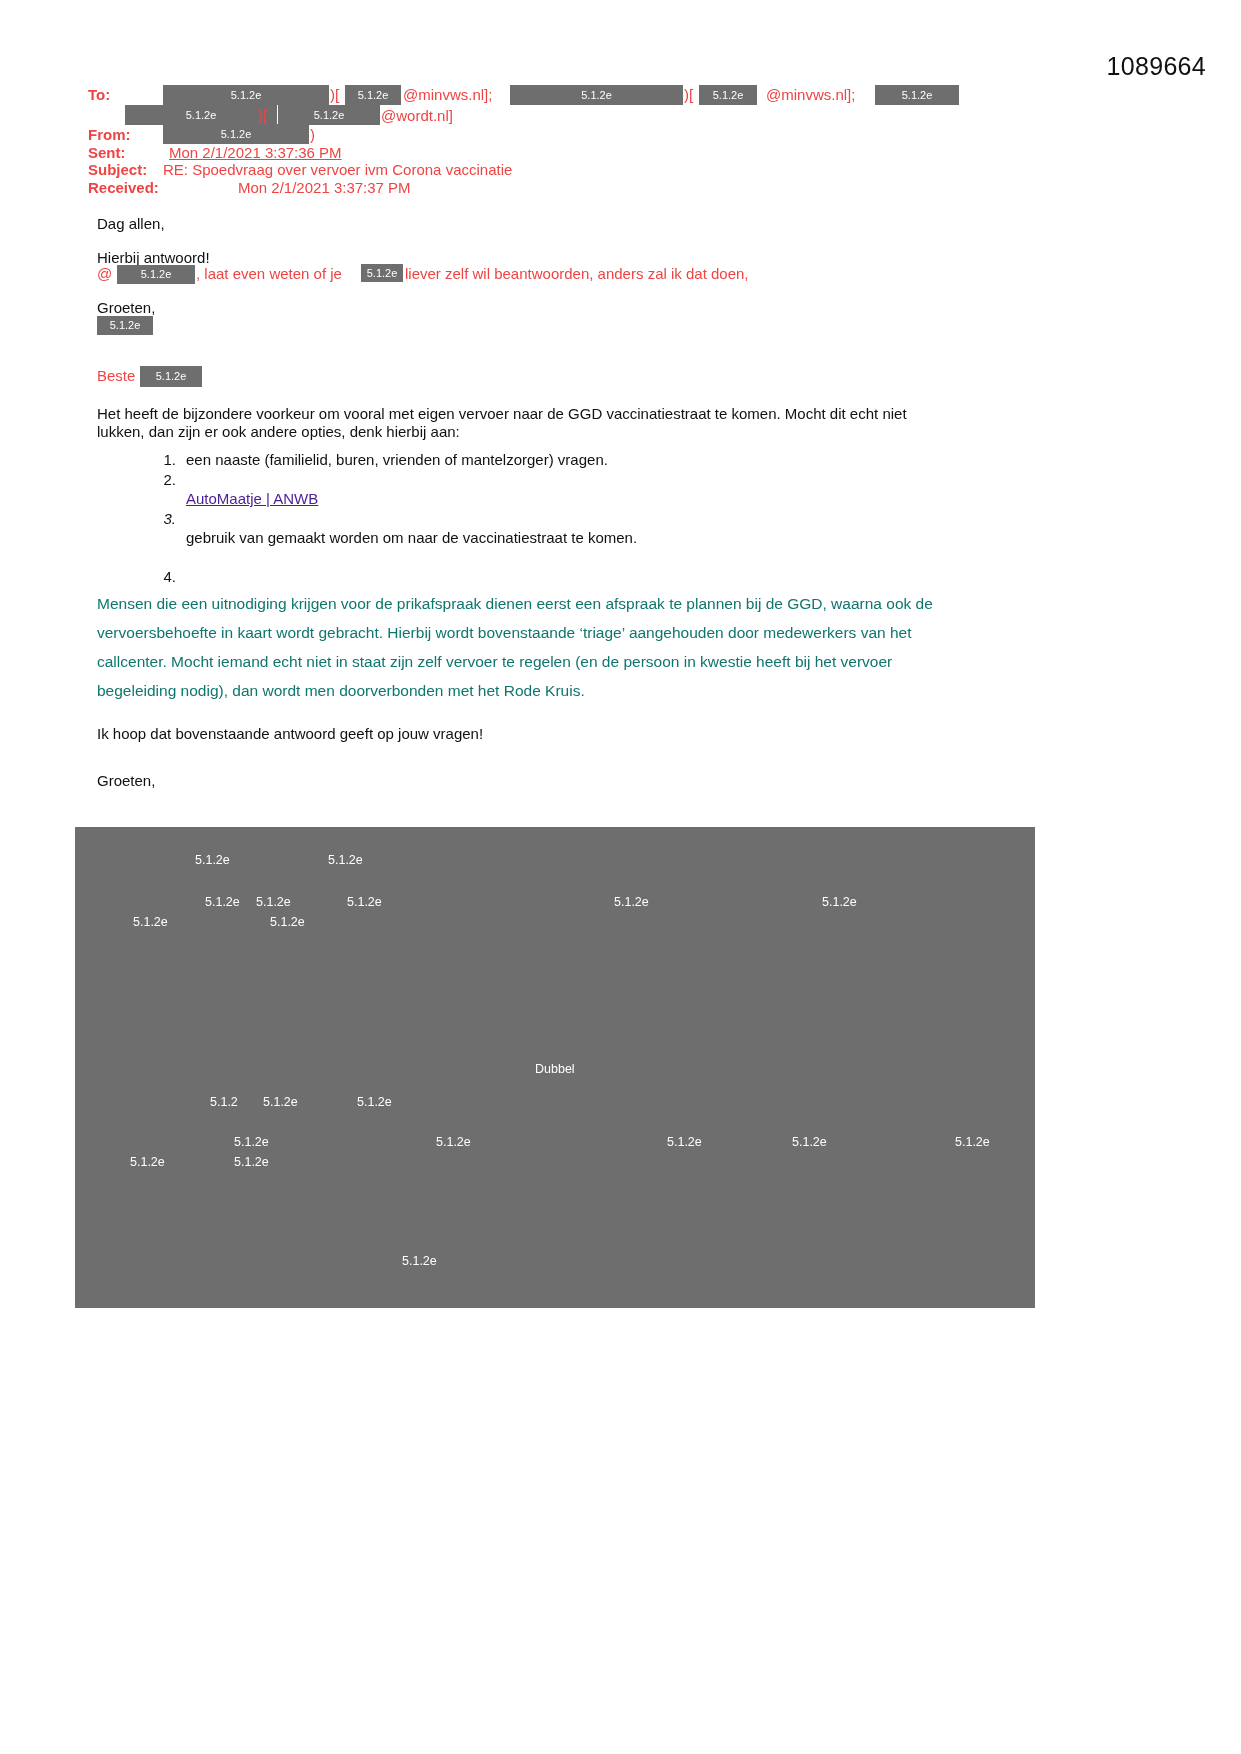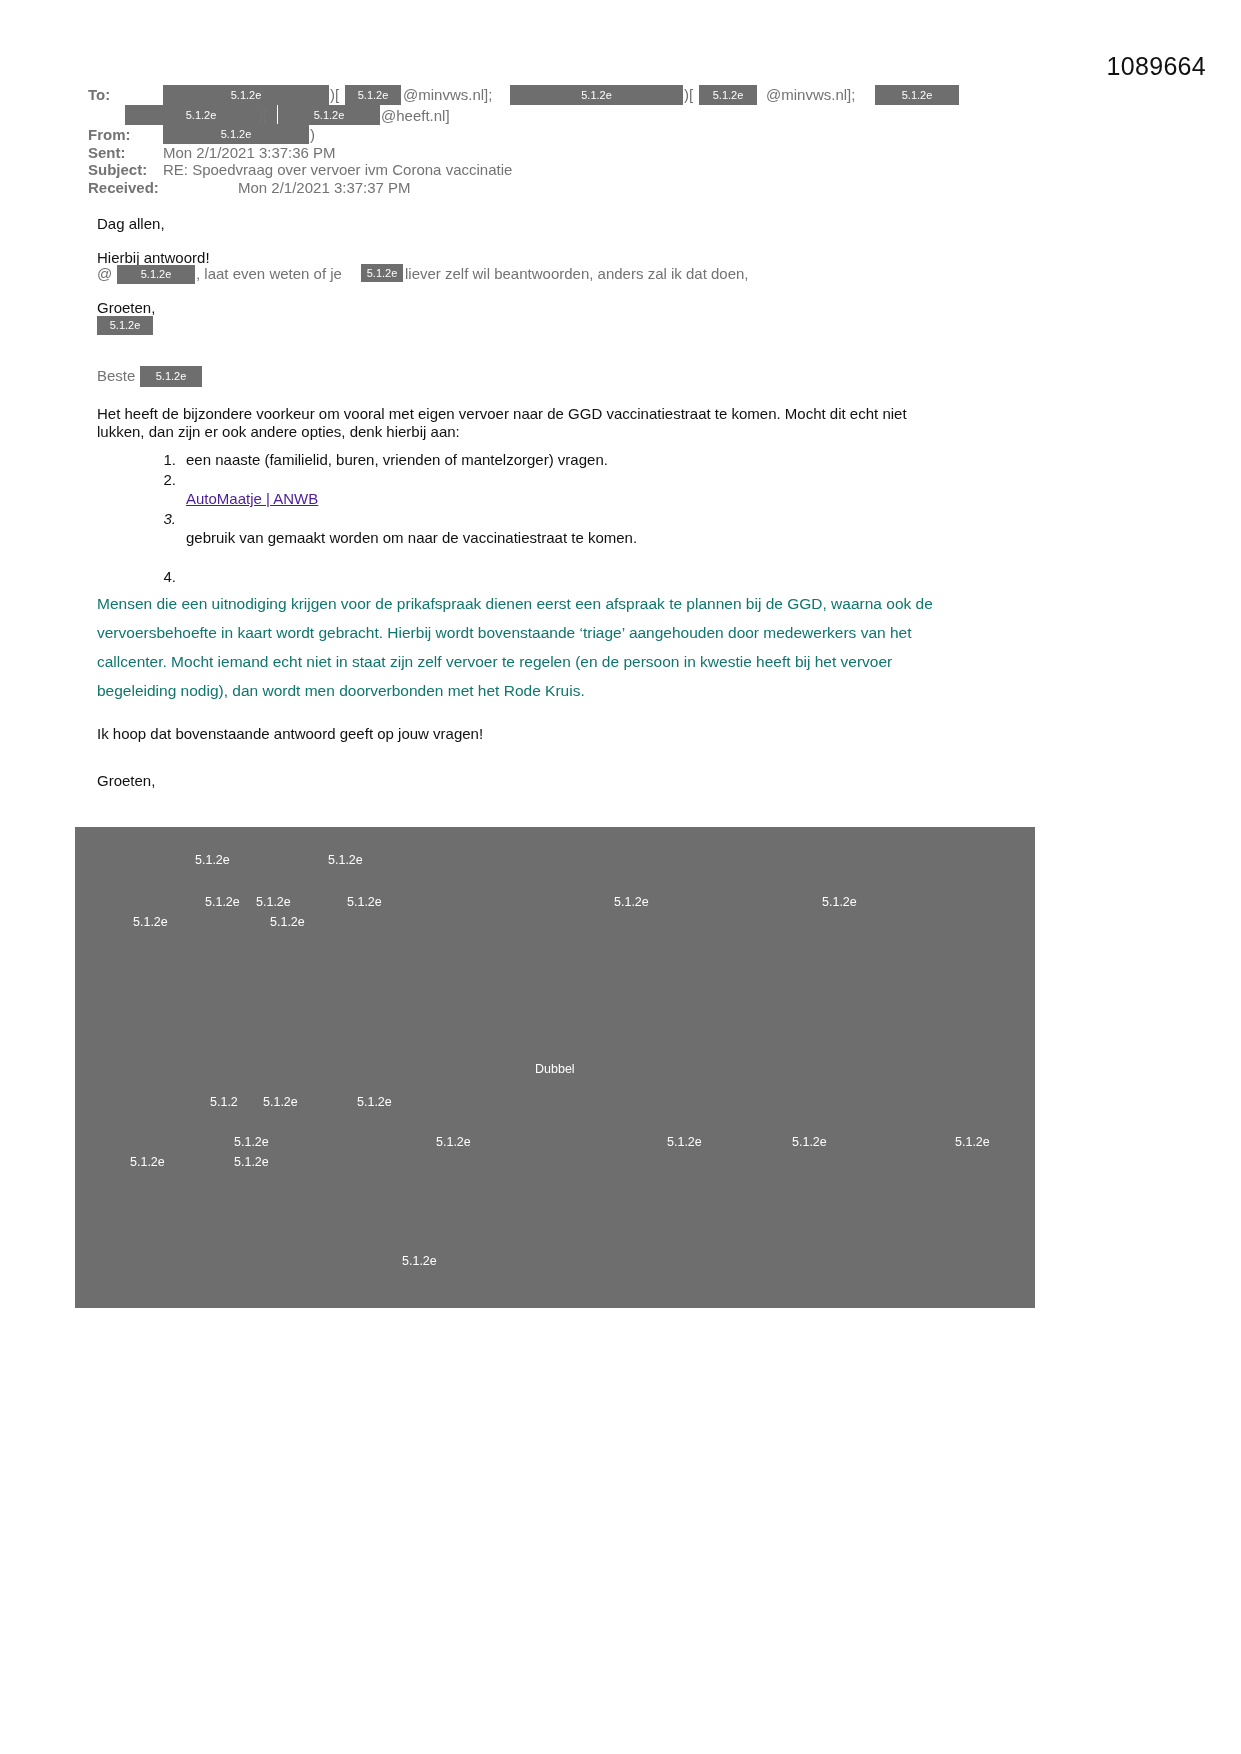--- a/index.html
+++ b/index.html
@@ -51,21 +51,21 @@
     overflow: hidden;
   }
 
   
   .abs { position: absolute; }
 
   .plain {
     position: absolute;
     font-size: 15px;
     white-space: nowrap;
-    color: #737373;
+    color: #ef4444;
   }
 
   
   .body-txt {
     position: absolute;
     font-size: 15px;
     line-height: 19px;
     color: #111;
     white-space: nowrap;
   }
@@ -146,28 +146,28 @@
     <span class="plain" style="left:403px; top:86px;">@minvws.nl];</span>
     <span class="rd abs" style="left:510px; top:85px; width:173px; height:20px; line-height:20px;">5.1.2e</span>
     <span class="plain" style="left:684px; top:86px;">)[</span>
     <span class="rd abs" style="left:699px; top:85px; width:58px; height:20px; line-height:20px;">5.1.2e</span>
     <span class="plain" style="left:766px; top:86px;">@minvws.nl];</span>
     <span class="rd abs" style="left:875px; top:85px; width:84px; height:20px; line-height:20px;">5.1.2e</span>
 
     <span class="rd abs" style="left:125px; top:105px; width:152px; height:20px; line-height:20px;">5.1.2e</span>
     <span class="plain" style="left:258px; top:107px;">)[</span>
     <span class="rd abs" style="left:278px; top:105px; width:102px; height:20px; line-height:20px;">5.1.2e</span>
-    <span class="plain" style="left:381px; top:107px;">@heeft.nl]</span>
+    <span class="plain" style="left:381px; top:107px;">@wordt.nl]</span>
 
     <span class="plain hdr-label" style="left:88px; top:126px;">From:</span>
     <span class="rd abs" style="left:163px; top:124px; width:146px; height:20px; line-height:20px;">5.1.2e</span>
     <span class="plain" style="left:310px; top:126px;">)</span>
 
     <span class="plain hdr-label" style="left:88px; top:144px;">Sent:</span>
-    <span class="plain" style="left:163px; top:144px;">Mon 2/1/2021 3:37:36 PM</span>
+    <span class="plain" style="left:169px; top:144px;text-decoration:underline;">Mon 2/1/2021 3:37:36 PM</span>
 
     <span class="plain hdr-label" style="left:88px; top:161px;">Subject:</span>
     <span class="plain" style="left:163px; top:161px;">RE: Spoedvraag over vervoer ivm Corona vaccinatie</span>
 
     <span class="plain hdr-label" style="left:88px; top:179px;">Received:</span>
     <span class="plain" style="left:238px; top:179px;">Mon 2/1/2021 3:37:37 PM</span>
   </div>
 
   <div>
 

